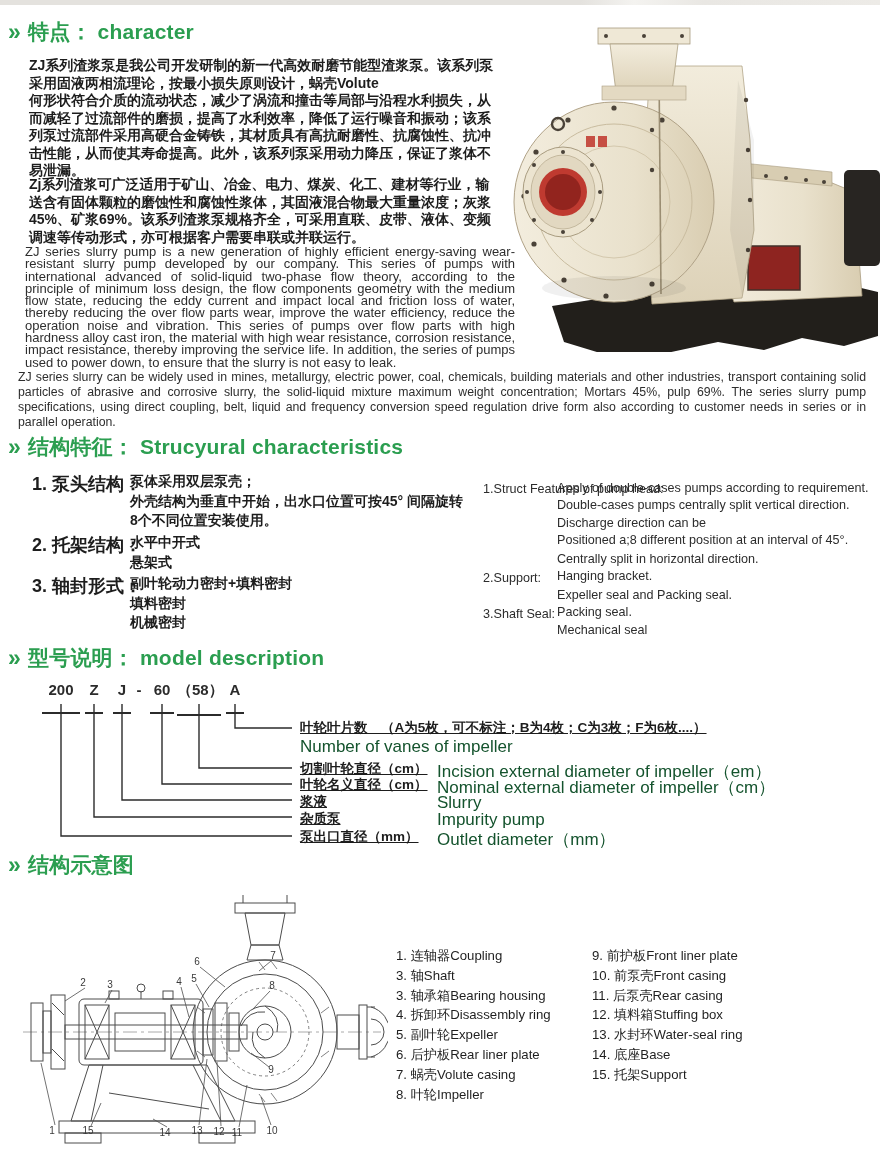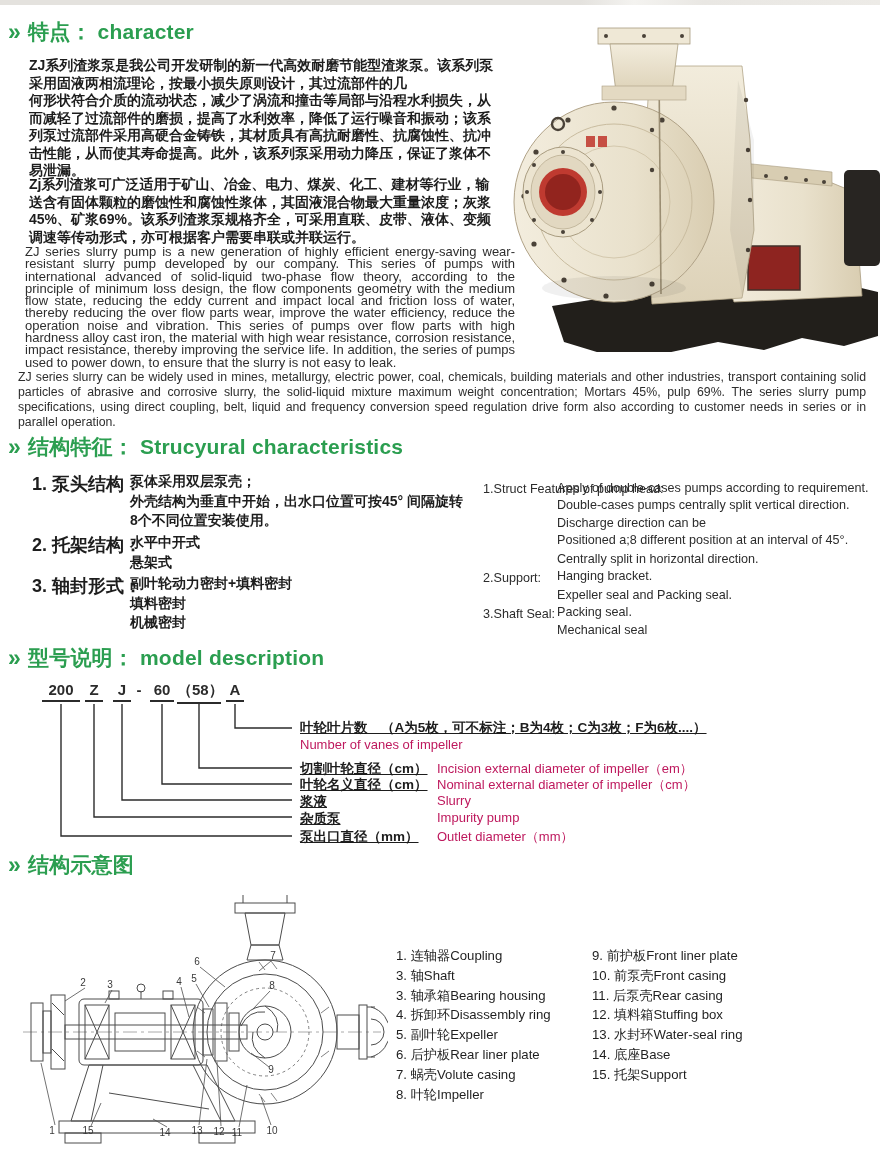--- a/index.html
+++ b/index.html
@@ -12,41 +12,41 @@
   .sec-h .marker{font-size:23px;margin-right:7px;vertical-align:-1px;}
   .sec-h .h-en{margin-left:6px;font-weight:700;}
   .zh-para{position:absolute;white-space:pre;font-size:14px;line-height:17.5px;font-weight:600;color:#1d1d1d;}
   .en-para{position:absolute;font-size:13px;line-height:12.3px;color:#2e2e2e;text-align:justify;}
   .en-para-wide{position:absolute;font-size:12.3px;line-height:15.1px;color:#2e2e2e;text-align:justify;}
   .s-label{position:absolute;font-size:18px;font-weight:600;color:#1d1d1d;white-space:nowrap;}
   .s-content{position:absolute;white-space:pre;font-size:14px;line-height:19.5px;font-weight:600;color:#1d1d1d;}
   .e-label{position:absolute;font-size:12.6px;color:#2c2c2c;white-space:nowrap;margin-top:20px;}
   .e-content{position:absolute;white-space:pre;font-size:12.6px;line-height:17.4px;color:#2c2c2c;}
   .tok{position:absolute;top:681px;font-size:15px;font-weight:700;color:#2b2b2b;text-align:center;
-       border-bottom:2px solid #2b2b2b;padding-bottom:2px;}
+       border-bottom:2px solid #2b2b2b;padding-bottom:14px;}
   .tok-plain{border-bottom:none;}
   .m-zh{position:absolute;font-size:13.5px;font-weight:600;color:#1d1d1d;white-space:nowrap;text-decoration:underline;}
-  .m-en{position:absolute;font-size:13px;color:#be185d;white-space:nowrap;}
+  .m-en{position:absolute;font-size:17px;color:#14532d;white-space:nowrap;}
   .parts{position:absolute;font-size:13.2px;font-weight:500;color:#1f1f1f;line-height:19.8px;white-space:nowrap;}
   .parts div{height:19.8px;}
   svg text.callout{font-family:"Liberation Sans",sans-serif;font-size:10px;fill:#3a3a3a;}
 </style>
 </head>
 <body>
 
 <div class="page">
 
   <div class="top-strip"></div>
 
   <h2 class="sec-h" style="top:18px">
     <span class="marker">»</span><span class="h-zh">特点：</span><span class="h-en">character</span>
   </h2>
 
   <div class="zh-para" style="left:29px;top:57px">ZJ系列渣浆泵是我公司开发研制的新一代高效耐磨节能型渣浆泵。该系列泵
-采用固液两相流理论，按最小损失原则设计，其过流部件的几
+采用固液两相流理论，按最小损失原则设计，蜗壳Volute
 何形状符合介质的流动状态，减少了涡流和撞击等局部与沿程水利损失，从
 而减轻了过流部件的磨损，提高了水利效率，降低了运行噪音和振动；该系
 列泵过流部件采用高硬合金铸铁，其材质具有高抗耐磨性、抗腐蚀性、抗冲
 击性能，从而使其寿命提高。此外，该系列泵采用动力降压，保证了浆体不
 易泄漏。</div>
   <div class="zh-para" style="left:29px;top:176px">Zj系列渣浆可广泛适用于矿山、冶金、电力、煤炭、化工、建材等行业，输
 送含有固体颗粒的磨蚀性和腐蚀性浆体，其固液混合物最大重量浓度；灰浆
 45%、矿浆69%。该系列渣浆泵规格齐全，可采用直联、皮带、液体、变频
 调速等传动形式，亦可根据客户需要串联或并联运行。</div>
   <div class="en-para" style="left:25px;top:246px;width:490px">ZJ series slurry pump is a new generation of highly efficient energy-saving wear-resistant slurry pump developed by our company. This series of pumps with international advanced of solid-liquid two-phase flow theory, according to the principle of minimum loss design, the flow components geometry with the medium flow state, reducing the eddy current and impact local and friction loss of water, thereby reducing the over flow parts wear, improve the water efficiency, reduce the operation noise and vibration. This series of pumps over flow parts with high hardness alloy cast iron, the material with high wear resistance, corrosion resistance, impact resistance, thereby improving the service life. In addition, the series of pumps used to power down, to ensure that the slurry is not easy to leak.</div>

